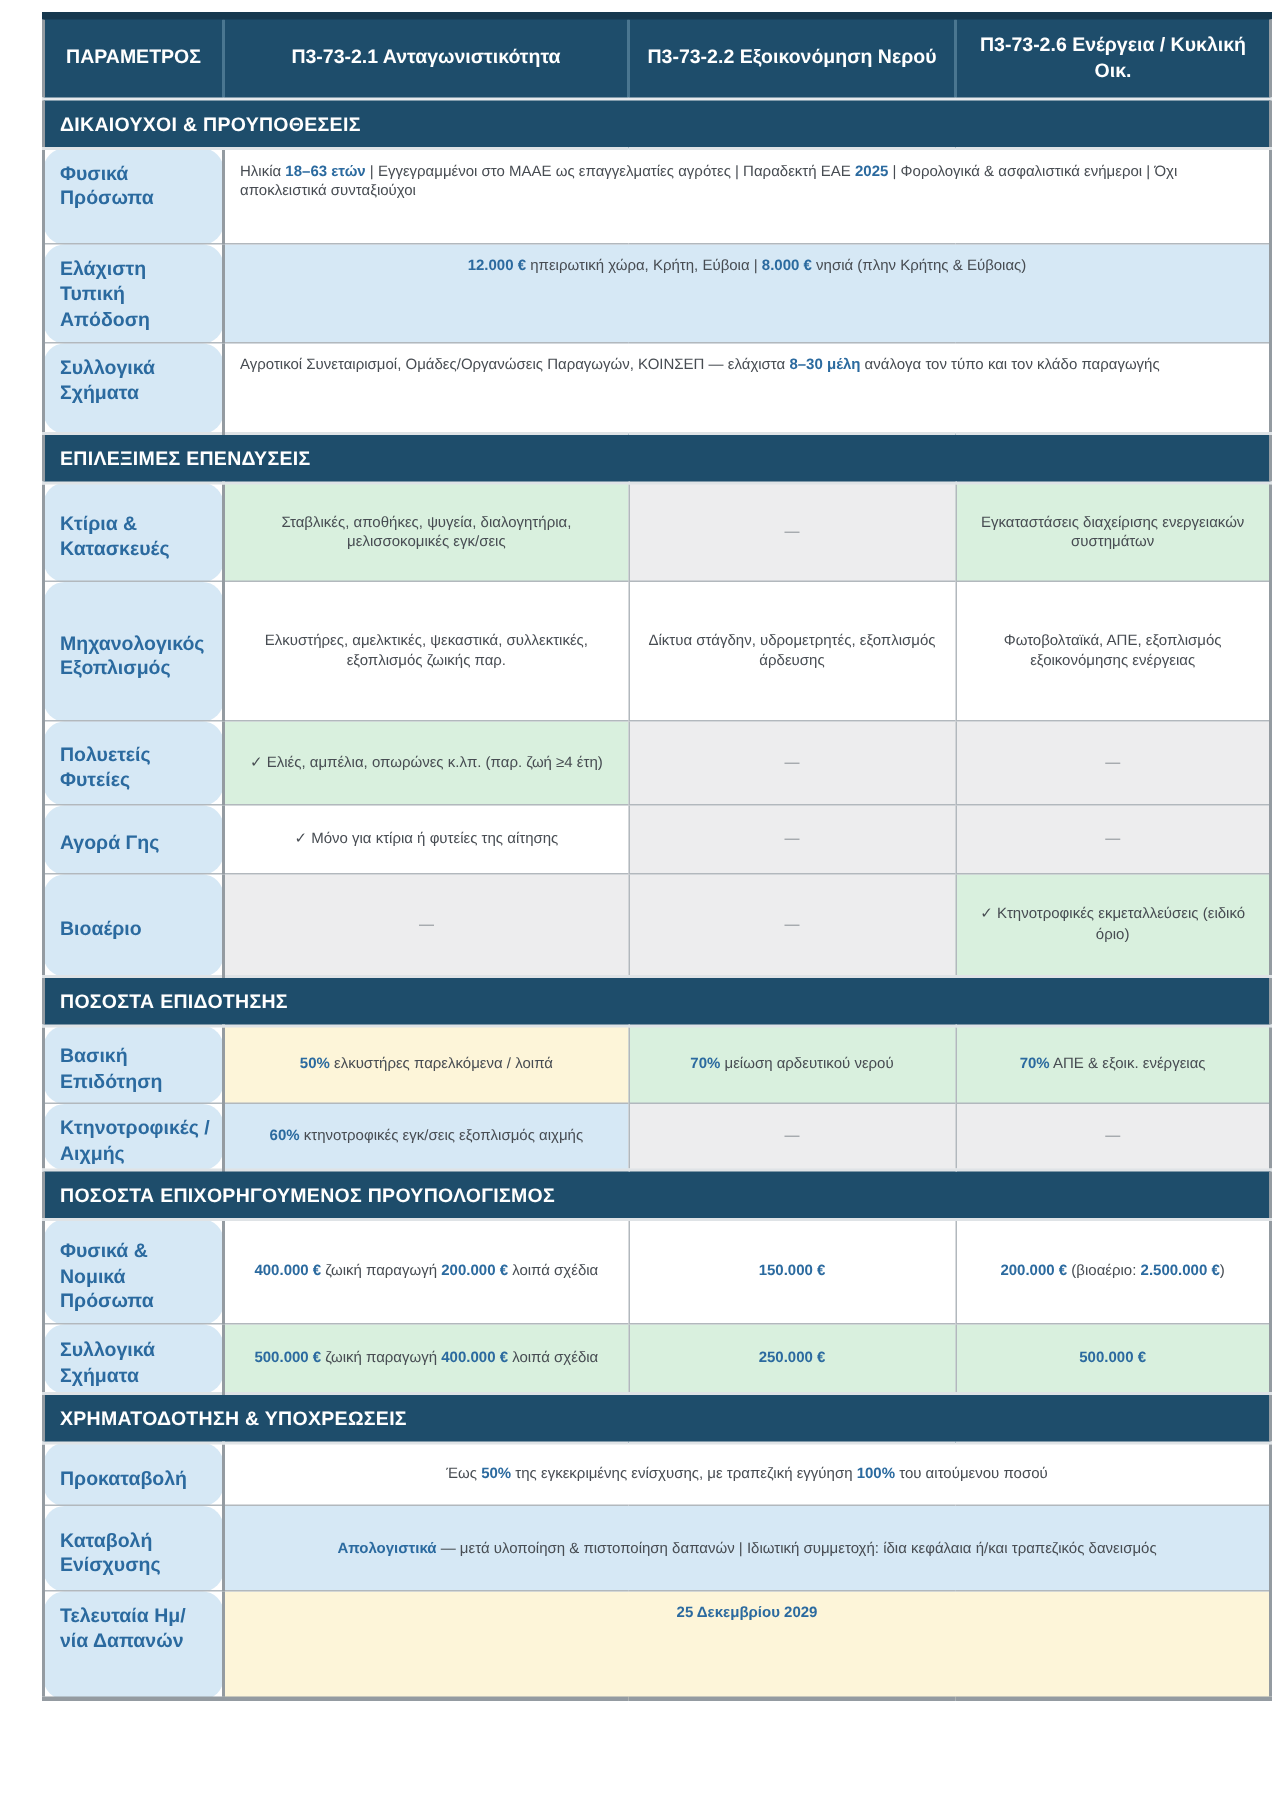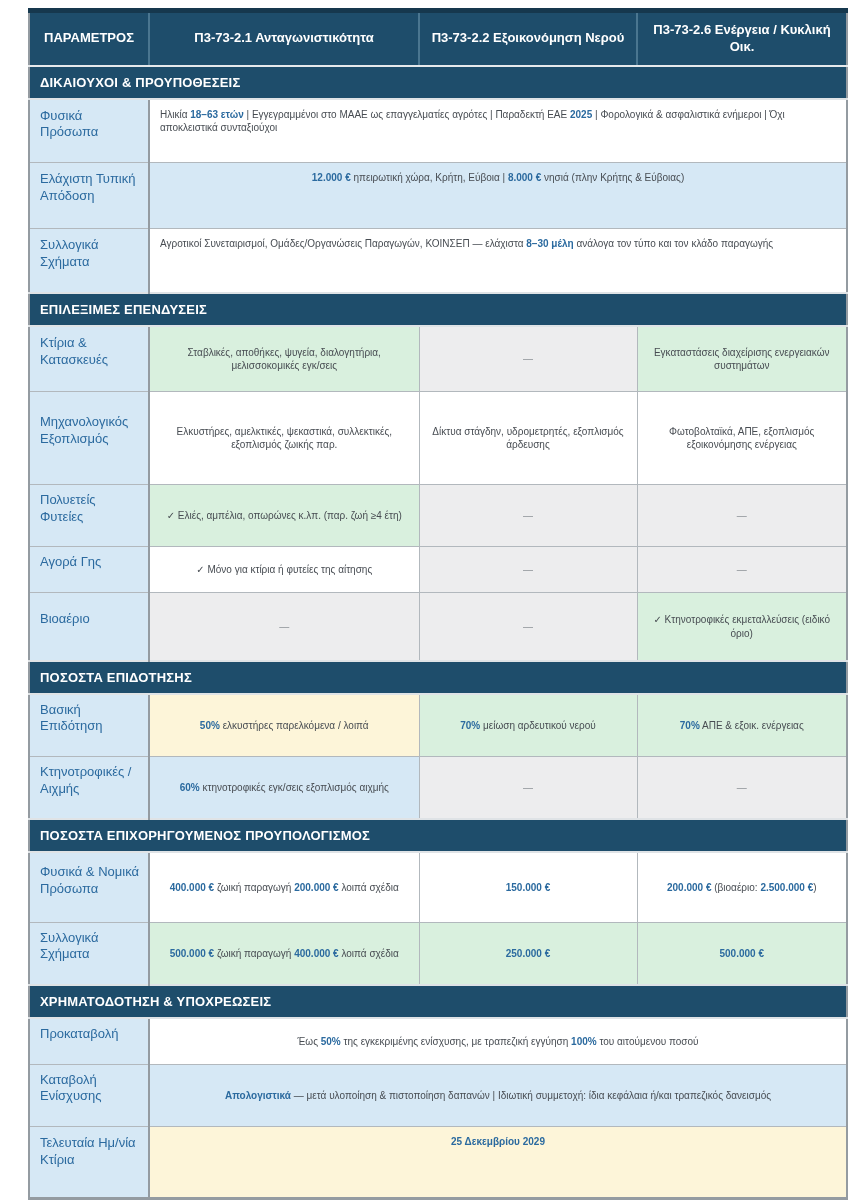--- a/index.html
+++ b/index.html
@@ -24,23 +24,23 @@
     text-align:center;vertical-align:middle;padding:9px 6px;line-height:1.3;
     border-left:2px solid #4a7690;border-bottom:2px solid #e6e9ec;
   }
   thead th:first-child{border-left:none;}
   td.section{
     background:var(--navy);color:#fff;font-weight:bold;font-size:13px;
     text-align:left;padding:8px 10px;letter-spacing:.2px;
     border-top:2px solid #dfe3e6;border-bottom:2px solid #dfe3e6;
   }
   td.rowlabel{
-    background:var(--blue_light);color:var(--accent);font-weight:normal;
-    font-size:13px;line-height:1.28;padding:7px 6px 21px 10px;
-    border-right:2px solid var(--border_dark);vertical-align:middle;
+    background:var(--blue_light);color:var(--accent);font-weight:bold;
+    font-size:13px;line-height:1.28;padding:7px 6px 1px 10px;
+    border-right:2px solid var(--border_dark);vertical-align:middle;border-radius:14px;
   }
   td.cell{
     font-size:10px;color:var(--body);line-height:1.32;padding:6px 10px;
     vertical-align:middle;border-left:1px solid var(--border);
   }
   td.cell:nth-child(2){border-left:none;}
   tbody tr td{border-top:1px solid var(--border);}
   tbody tr.vt td{vertical-align:top;padding-top:8px;}
   .bg-white{background:var(--white);} .bg-green{background:var(--green);}
   .bg-gray{background:var(--gray);}   .bg-cream{background:var(--cream);}
@@ -152,18 +152,18 @@
         </tr>
         <tr style="height: 42px;">
           <td class="rowlabel">Προκαταβολή</td>
           <td class="cell bg-white al-center" colspan="3">Έως <b>50%</b> της εγκεκριμένης ενίσχυσης, με τραπεζική εγγύηση <b>100%</b> του αιτούμενου ποσού</td>
         </tr>
         <tr style="height: 57px;">
           <td class="rowlabel">Καταβολή Ενίσχυσης</td>
           <td class="cell bg-blue al-center" colspan="3"><b>Απολογιστικά</b> — μετά υλοποίηση &amp; πιστοποίηση δαπανών | Ιδιωτική συμμετοχή: ίδια κεφάλαια ή/και τραπεζικός δανεισμός</td>
         </tr>
         <tr class="vt" style="height: 72px;">
-          <td class="rowlabel">Τελευταία Ημ/νία Κτίρια</td>
+          <td class="rowlabel">Τελευταία Ημ/νία Δαπανών</td>
           <td class="cell bg-cream al-center" colspan="3"><b>25 Δεκεμβρίου 2029</b></td>
         </tr>
       </tbody>
   </table>
 </div>
 
 </body></html>

